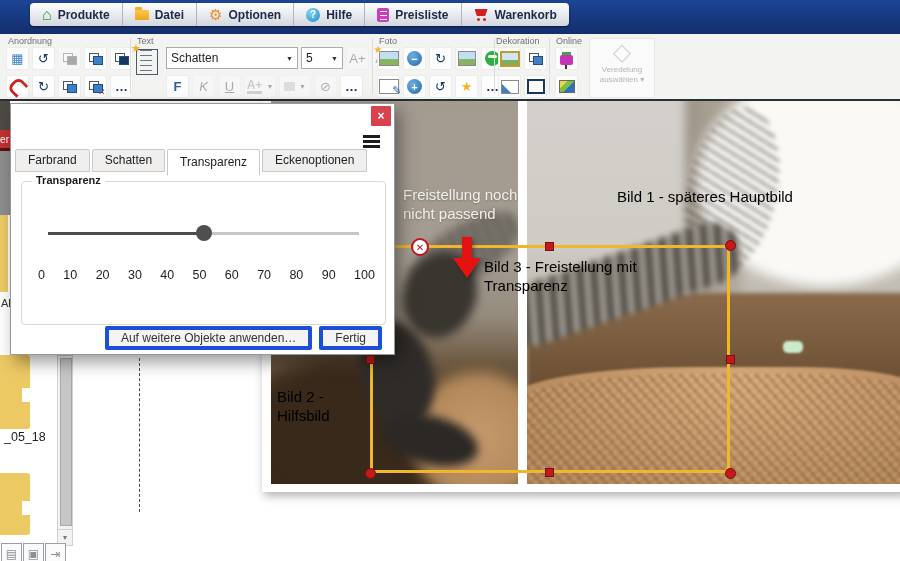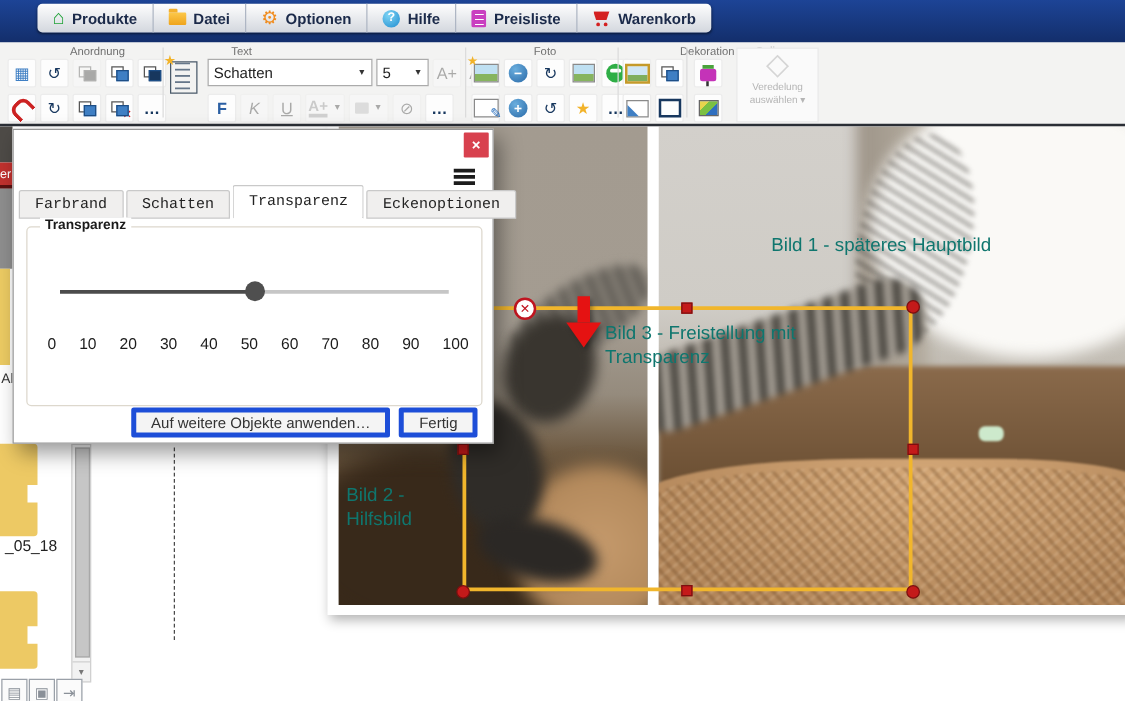--- a/index.html
+++ b/index.html
@@ -26,21 +26,21 @@
     background-size:100% 100%,7px 100%;background-position:0 0,3px 3px;background-repeat:no-repeat,no-repeat;}
   .i-cart{position:relative;width:15px;height:13px;}
   .i-cart::before{content:"";position:absolute;left:1px;top:1px;width:13px;height:7px;background:#d42020;
     clip-path:polygon(0 0,100% 0,82% 100%,18% 100%);}
   .i-cart::after{content:"";position:absolute;left:3px;top:10px;width:3px;height:3px;border-radius:50%;background:#d42020;
     box-shadow:6px 0 0 #d42020;}
 
   
   .ribbon{position:absolute;left:0;top:34px;width:900px;height:65px;background:#f3f3f2;
     border-bottom:2px solid #2a2e35;z-index:30;}
-  .rlabel{position:absolute;top:2px;left:6px;font-size:9px;color:#707070;margin-left:48px;}
+  .rlabel{position:absolute;top:2px;left:6px;font-size:9px;color:#707070;}
   .rsep{position:absolute;top:4px;width:1px;height:56px;background:#dcdcdc;}
   .rrow{position:absolute;display:flex;gap:3px;}
   .rbtn{width:21px;height:21px;background:#fdfdfd;border:1px solid #ececec;border-radius:2px;
     display:flex;align-items:center;justify-content:center;font-size:13px;color:#17375e;}
   .dis{opacity:.38;filter:grayscale(1);}
   .glyph-blue{color:#3f7fc4;}
   .sq2{position:relative;width:14px;height:12px;}
   .sq2::before{content:"";position:absolute;left:0;top:0;width:8px;height:7px;border:1px solid #555;background:#fff;}
   .sq2::after{content:"";position:absolute;right:0;bottom:0;width:8px;height:7px;border:1px solid #1d4e86;background:#3f7fc4;}
   .sq2.back::after{background:#17375e;}
@@ -107,32 +107,32 @@
   .hsq{position:absolute;width:9px;height:9px;background:#c41a1a;border:1px solid #7d0f0f;box-sizing:border-box;z-index:22;}
   .delh{position:absolute;left:411px;top:238px;width:18px;height:18px;border-radius:50%;background:#fff;
     border:2px solid #c01520;box-sizing:border-box;display:flex;align-items:center;justify-content:center;
     color:#c01520;font-size:10px;font-weight:bold;z-index:22;}
   .arrow{position:absolute;left:452px;top:237px;width:30px;height:42px;z-index:21;filter:drop-shadow(2px 2px 2px rgba(0,0,0,.35));}
   .arrow .shaft{position:absolute;left:10px;top:0;width:10px;height:21px;background:#e51212;}
   .arrow .head{position:absolute;left:1px;top:21px;width:0;height:0;border-left:14px solid transparent;
     border-right:14px solid transparent;border-top:20px solid #e51212;}
   .note{position:absolute;z-index:21;font-size:15px;line-height:1.25;}
   .note-white{color:#f2f0ea;text-shadow:0 1px 2px rgba(0,0,0,.25);}
-  .note-red{color:#0f766e;}
+  .note-red{color:#000000;}
 
   
   .dlg{position:absolute;left:10px;top:103px;width:385px;height:252px;background:#fff;border:1px solid #979797;
     box-sizing:border-box;box-shadow:5px 7px 16px rgba(0,0,0,.4);z-index:40;}
   .dlg-title{position:absolute;left:0;top:0;right:0;height:25px;background:#77808f;color:#fff;
     font-size:13px;display:flex;align-items:center;padding-left:12px;}
   .dlg-close{position:absolute;right:3px;top:2px;width:20px;height:20px;background:#d8414e;color:#fff;
     font-size:12px;font-weight:bold;display:flex;align-items:center;justify-content:center;border-radius:1px;}
   .hamb{position:absolute;right:14px;top:31px;width:17px;}
   .hamb div{height:2.5px;background:#1c1c1c;margin-bottom:2.5px;}
-  .tabs{position:absolute;left:4px;top:45px;display:flex;align-items:flex-end;height:26px;font-family:Liberation Mono, monospace;}
+  .tabs{position:absolute;left:4px;top:45px;display:flex;align-items:flex-start;height:26px;}
   .tab{padding:0 12px;height:21px;line-height:21px;font-size:12px;color:#222;background:#f0efee;
     border:1px solid #c9c9c9;border-radius:2px 2px 0 0;margin-right:2px;}
   .tab.active{height:25px;line-height:25px;background:#fff;border-bottom:1px solid #fff;position:relative;z-index:2;}
   .gbox{position:absolute;left:10px;top:77px;width:363px;height:142px;border:1px solid #ddd8cd;border-radius:4px;}
   .gbox-label{position:absolute;left:10px;top:-8px;background:#fff;padding:0 4px;font-size:11px;font-weight:bold;color:#1a1a1a;}
   .track{position:absolute;left:26px;right:26px;top:50px;height:3px;
     background:linear-gradient(90deg,#4c4c4c 0 50%,#c6c6c6 50%);}
   .thumbdot{position:absolute;left:50%;top:43px;width:16px;height:16px;margin-left:-8px;border-radius:50%;background:#4f4f4f;}
   .ticks{position:absolute;left:16px;right:10px;top:86px;display:flex;justify-content:space-between;
     font-size:12.5px;color:#1c1c1c;}
@@ -411,20 +411,21 @@
   <div class="hsq" style="left:726px;top:355px"></div>
   <div class="hcirc" style="left:725px;top:468px"></div>
   <div class="hsq" style="left:545px;top:468px"></div>
   <div class="hcirc" style="left:365px;top:468px"></div>
   <div class="hsq" style="left:366px;top:355px"></div>
 
   <div class="arrow">
     <div class="shaft"></div>
     <div class="head"></div>
   </div>
+  <div class="note note-white" style="left:403px;top:186px;width:135px">Freistellung noch nicht passend</div>
   <div class="note note-red" style="left:617px;top:188px;width:260px">Bild 1 - späteres Hauptbild</div>
   <div class="note note-red" style="left:484px;top:258px;width:185px">Bild 3 - Freistellung mit Transparenz</div>
   <div class="note note-red" style="left:277px;top:388px;width:80px">Bild 2 - Hilfsbild</div>
 
   <div class="dlg">
     <div class="dlg-close">
         <span>×</span>
       </div>
     <div class="hamb">
         <div></div>

